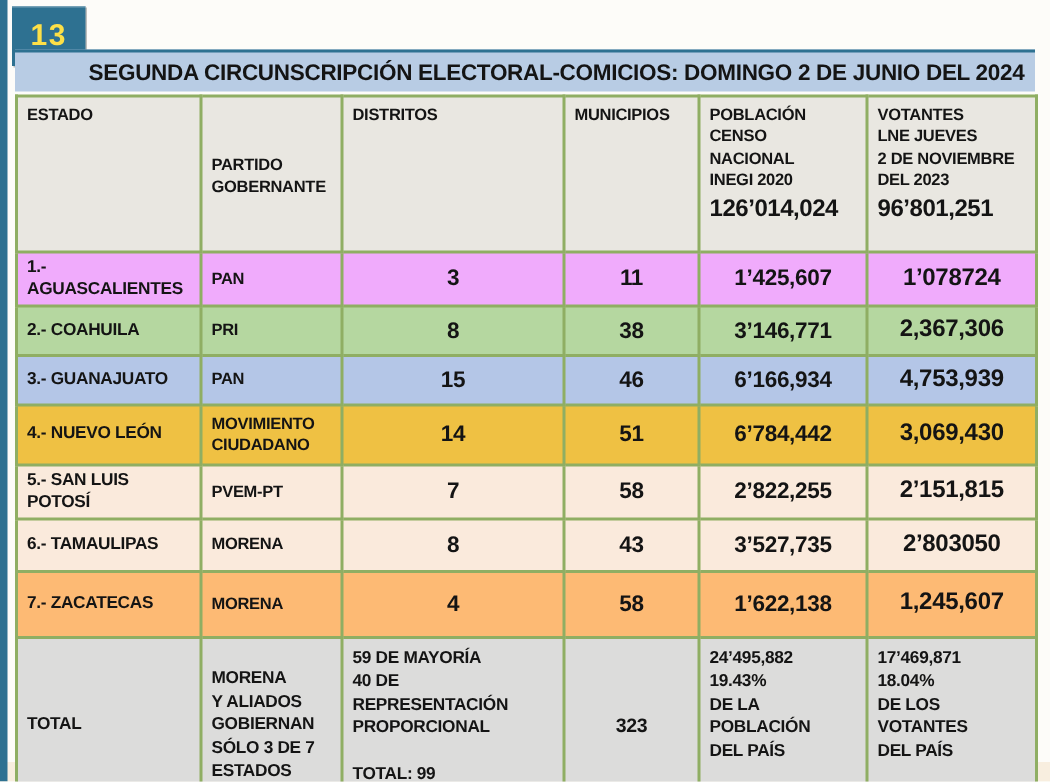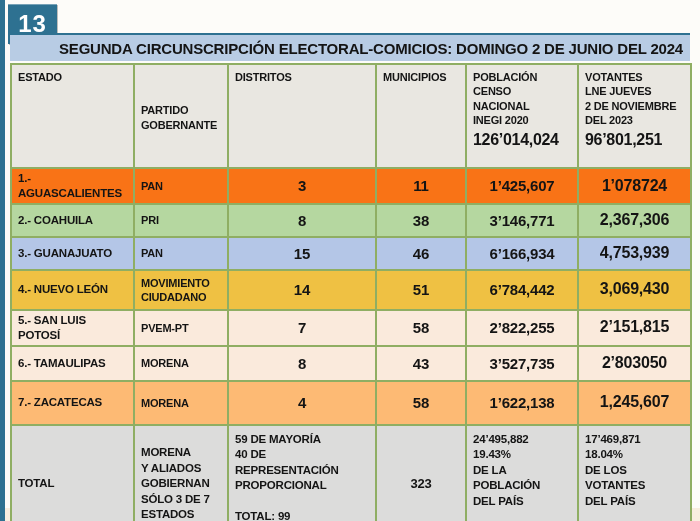--- a/index.html
+++ b/index.html
@@ -10,21 +10,21 @@
     background: #FDFCF9;
     font-family: "Liberation Sans", sans-serif;
     font-weight: bold;
     color: #141414;
     overflow: hidden;
   }
   .left-strip { position: absolute; left: 0; top: 0; width: 5px; height: 521px; }
   .bottom-strip { position: absolute; left: 0; top: 508px; width: 700px; height: 13px; background: #F8EEDF; }
   .badge {
     position: absolute; left: 8px; top: 4px; width: 49px; height: 40px;
-    color: #ffffff; font-size: 24px; letter-spacing: 1px;
+    color: #fde047; font-size: 20px; letter-spacing: 1px;
     display: flex; align-items: center; justify-content: center;
     box-shadow: inset 0 1px 0 rgba(255,255,255,.35), 1px 1px 0 rgba(0,0,0,.25);
   }
   .title-bar {
     position: absolute; left: 10px; top: 33px; width: 680px; height: 28px;
     border-top: 2px solid #2E7191;
     display: flex; align-items: center; justify-content: center;
     font-size: 15px; letter-spacing: -0.2px;
   }
   table.main {
@@ -85,21 +85,21 @@
 CENSO
 NACIONAL
 INEGI 2020</span><span class="hdr-big">126’014,024</span></th>
       <th><span>VOTANTES
 LNE JUEVES
 2 DE NOVIEMBRE
 DEL 2023</span><span class="hdr-big">96’801,251</span></th>
     </tr>
   </thead>
   <tbody>
-    <tr style="height: 32px; background-color: #f97316;">
+    <tr style="height: 32px; background-color: #f0abfc;">
       <td class="estado">1.- AGUASCALIENTES</td>
       <td class="partido">PAN</td>
       <td class="num">3</td>
       <td class="num">11</td>
       <td class="num">1’425,607</td>
       <td class="votnum">1’078724</td>
     </tr>
     <tr style="height: 33px; background-color: rgb(181, 215, 160);">
       <td class="estado">2.- COAHUILA</td>
       <td class="partido">PRI</td>

